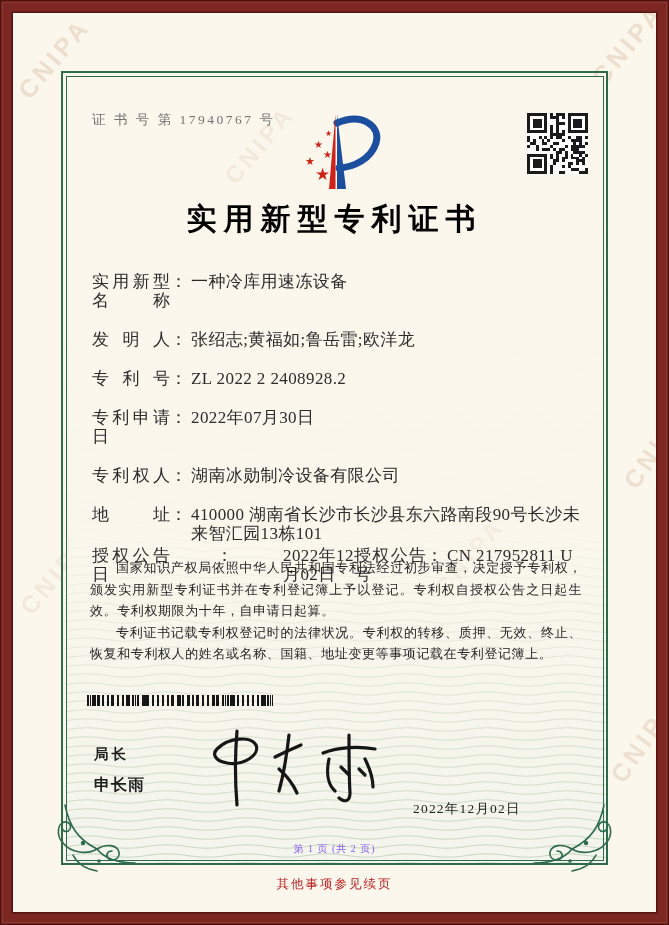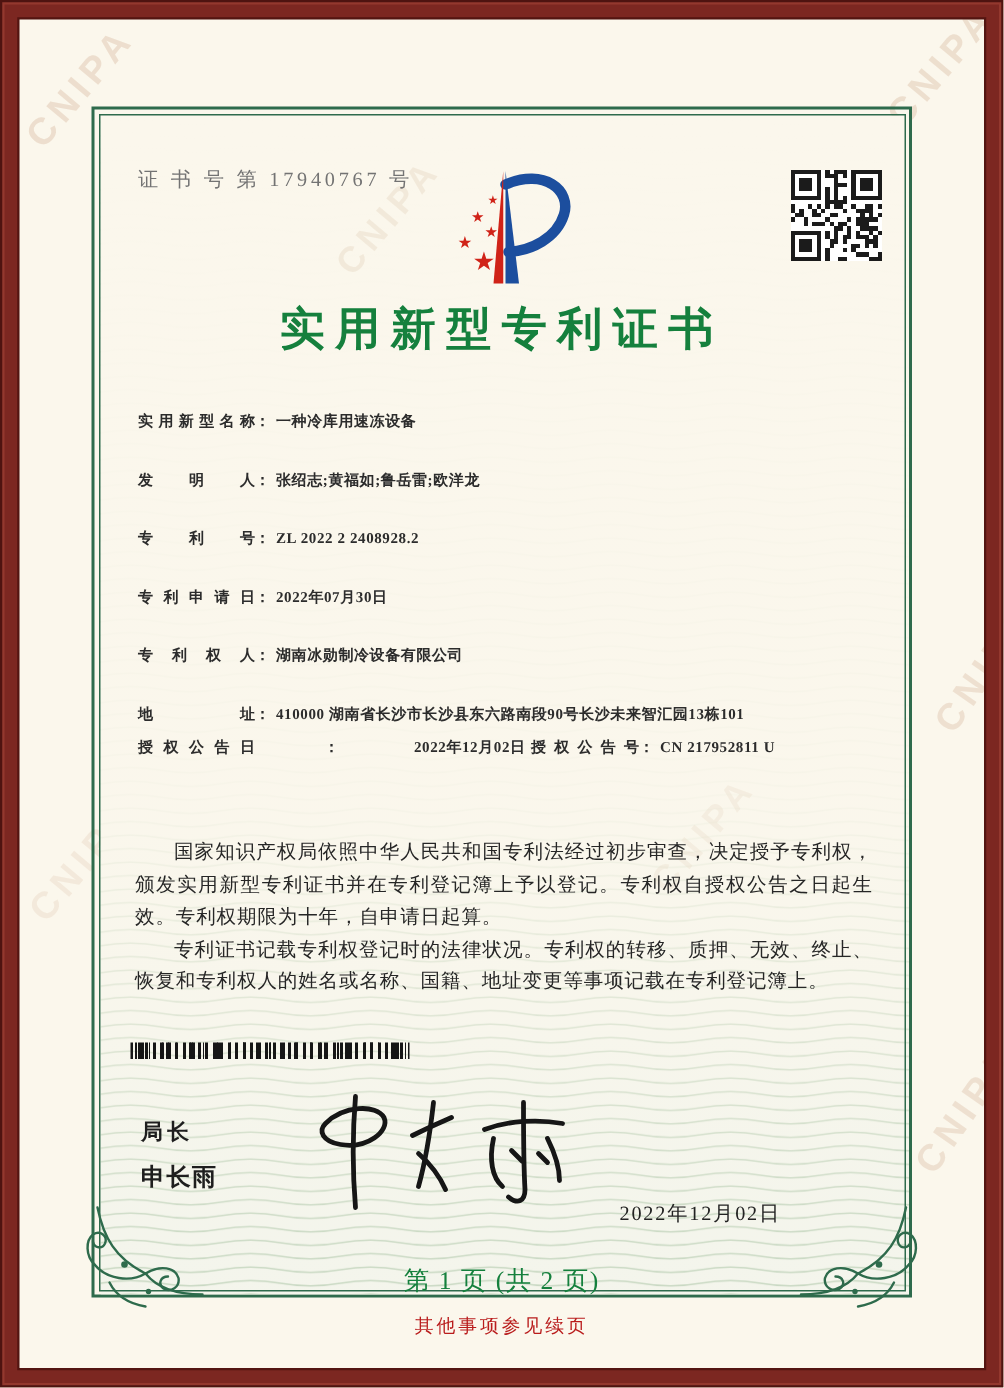--- a/index.html
+++ b/index.html
@@ -27,23 +27,23 @@
   .inner{position:absolute;inset:0;z-index:2;}
   .wm-in{position:absolute;z-index:1;color:#eaddca;font:700 24px "Liberation Sans","DejaVu Sans",sans-serif;
       letter-spacing:4px;transform:rotate(-50deg);opacity:.5;user-select:none;}
   .wmA{left:150px;top:58px}
   .wmB{left:360px;top:470px;opacity:.35}
   
   .cert-no{position:absolute;left:29px;top:38px;font-size:13.5px;letter-spacing:2.5px;color:#737373;}
   .logo{position:absolute;left:224px;top:36px;}
   .qr{position:absolute;left:464px;top:40px;width:61px;height:61px;fill:#1b1b1b;}
   .title{position:absolute;left:0;right:0;top:126px;text-align:center;
-         font-size:30px;font-weight:700;letter-spacing:7px;color:#15803d;}
-  
-  .fields{position:absolute;left:29px;top:199px;right:22px;font-size:10px;line-height:19px;color:#2c2c2c;font-weight:bold;}
+         font-size:30px;font-weight:700;letter-spacing:7px;color:#000000;}
+  
+  .fields{position:absolute;left:29px;top:199px;right:22px;font-size:17px;line-height:19px;color:#2c2c2c;}
   .f-row{display:flex;margin-bottom:20px;}
   .f-row.addr{margin-bottom:3px;}
   .f-label{display:inline-block;width:78px;text-align:justify;text-align-last:justify;flex:0 0 78px;}
   .f-colon{flex:0 0 auto;}
   .f-value{flex:1;margin-left:4px;letter-spacing:.4px;}
   .grant-row{display:flex;}
   .grant-left{display:flex;width:262px;flex:0 0 262px;gap:46px;}
   .grant-right{display:flex;}
   .grant-right .f-label{width:72px;flex:0 0 72px;}
   
@@ -54,21 +54,21 @@
   .barcode{position:absolute;left:24px;top:622px;width:186px;height:11px;background-color:transparent;
     background-image:
       repeating-linear-gradient(90deg,#161616 0 2px,rgba(0,0,0,0) 2px 5px),
       repeating-linear-gradient(90deg,rgba(0,0,0,0) 0 3px,#161616 3px 4px,rgba(0,0,0,0) 4px 9px),
       repeating-linear-gradient(90deg,rgba(0,0,0,0) 0 7px,#161616 7px 9px,rgba(0,0,0,0) 9px 17px);}
   
   .signer-title{position:absolute;left:31px;top:672px;font-size:14.5px;font-weight:700;color:#1e1e1e;letter-spacing:3px;}
   .signer-name{position:absolute;left:31px;top:702px;font-size:16px;font-weight:700;color:#1e1e1e;letter-spacing:1px;}
   .signature{position:absolute;left:130px;top:650px;}
   .issue-date{position:absolute;left:350px;top:727px;font-size:13.5px;letter-spacing:1.2px;color:#222;}
-  .page-info{position:absolute;left:0;right:0;top:769px;text-align:center;font-size:17px;letter-spacing:1px;color:#15803d;}
+  .page-info{position:absolute;left:0;right:0;top:769px;text-align:center;font-size:10px;letter-spacing:1px;color:#8b5cf6;}
   
   .orn{position:absolute;z-index:3;}
   .orn-l{left:-14px;bottom:-16px;}
   .orn-r{right:-14px;bottom:-16px;transform:scaleX(-1);}
   
   .footer-note{position:absolute;left:0;right:0;top:876px;text-align:center;z-index:2;
                font-size:12.5px;letter-spacing:2px;color:#b91c1c;}
 </style>
 </head>
 <body>

